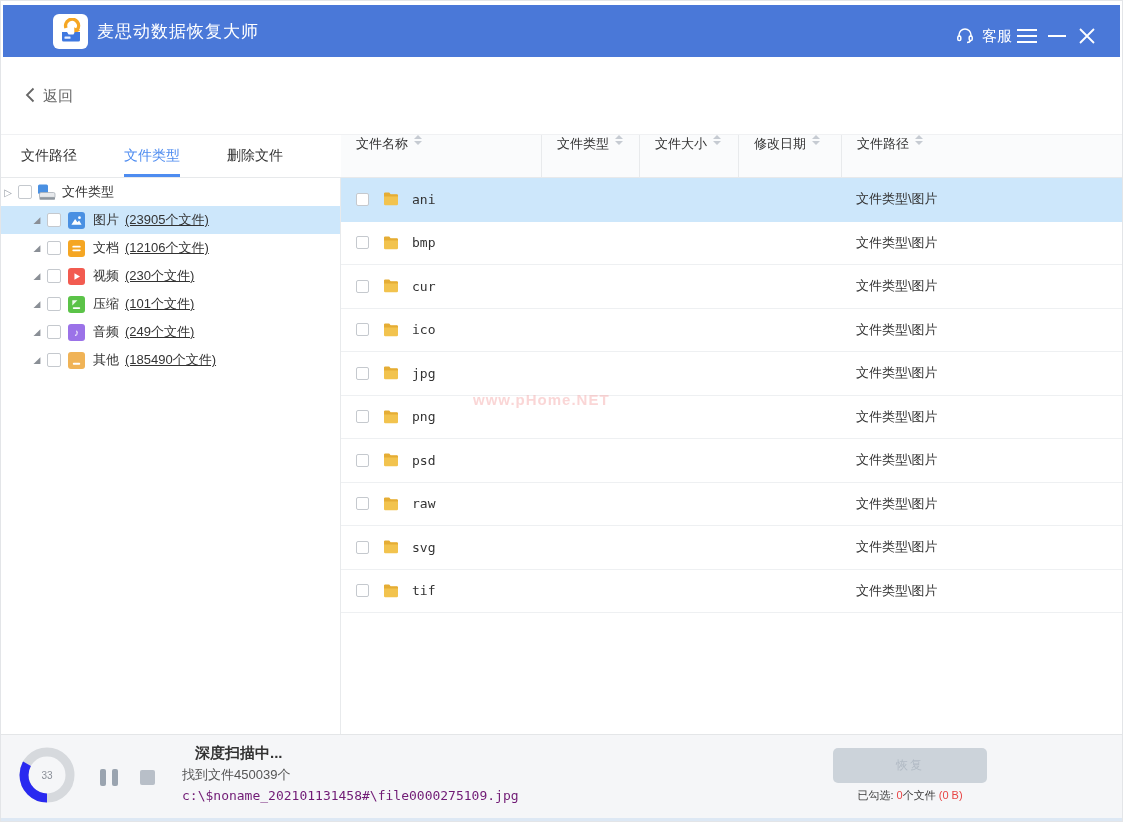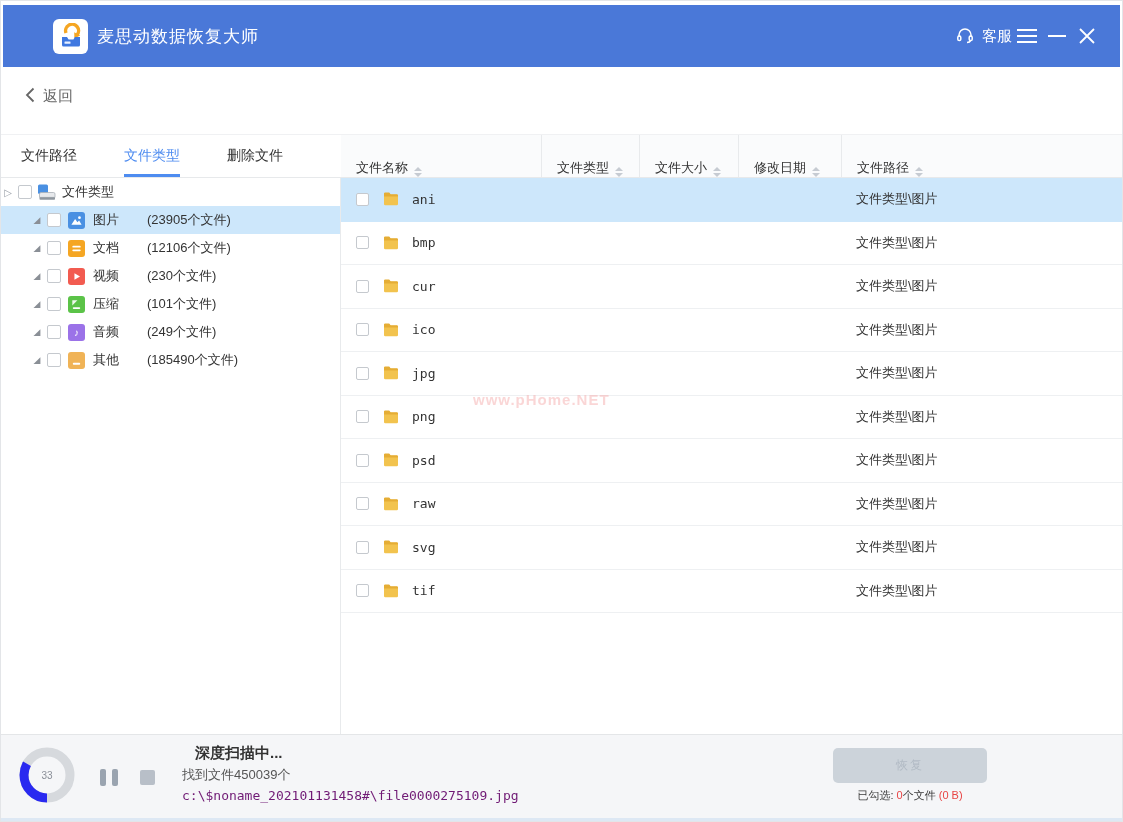--- a/index.html
+++ b/index.html
@@ -1,57 +1,57 @@
 <!DOCTYPE html>
 <html><head>
 <meta charset="utf-8">
 <style>
   * { box-sizing: border-box; margin: 0; padding: 0; }
   html,body { width:1123px; height:822px; background:#fff; font-family:"Liberation Sans","DejaVu Sans",sans-serif; }
   .window { position:relative; width:1123px; height:822px; background:#fff; border:1px solid #e3e5e8; overflow:hidden; }
 
   
-  .titlebar { position:absolute; top:4px; left:2px; right:2px; height:62px; background:#4a78d8; display:flex; align-items:center; }
+  .titlebar { position:absolute; top:4px; left:2px; right:2px; height:52px; background:#4a78d8; display:flex; align-items:center; }
   .logo-box { width:35px; height:35px; background:#fff; border-radius:6px; margin-left:50px; display:flex; align-items:center; justify-content:center; }
   .app-title { color:#fff; font-size:17px; margin-left:9px; letter-spacing:1px; }
   .tb-right { position:absolute; right:18px; top:0; height:62px; display:flex; align-items:center; }
   .support { display:flex; align-items:center; gap:7px; color:#fff; font-size:15px; cursor:pointer; }
   .tb-btn { display:flex; align-items:center; justify-content:center; width:30px; height:30px; cursor:pointer; }
 
   
   .back-row { position:absolute; top:66px; left:0; right:0; height:67px; background:#fff; }
   .back-btn { position:absolute; left:24px; top:20px; display:flex; align-items:center; gap:8px; color:#666; font-size:15px; cursor:pointer; }
 
   
   .header-row { position:absolute; top:133px; left:0; right:0; height:44px; border-top:1px solid #f0f1f3; border-bottom:1px solid #e7e9eb; display:flex; }
   .tabs { width:340px; height:100%; display:flex; align-items:center; padding-left:20px; gap:47px; background:#fff; }
   .tab { position:relative; font-size:14px; color:#333; height:100%; display:flex; align-items:center; cursor:pointer; }
   .tab.active { color:#4e8cf0; }
   .tab.active::after { content:""; position:absolute; left:50%; transform:translateX(-50%); bottom:0; width:56px; height:3px; background:#4e8cf0; }
   .cols { flex:1; display:flex; background:#fafbfc; }
-  .col { display:flex; align-items:flex-end; gap:6px; font-size:13px; color:#333; padding-left:15px; }
+  .col { display:flex; align-items:flex-start; gap:6px; font-size:13px; color:#333; padding-left:15px; }
   .col + .col { border-left:1px solid #e8eaec; }
   .col-name { width:200px; } .col-type { width:98px; } .col-size { width:99px; } .col-date { width:103px; } .col-path { flex:1; }
   .sort { display:inline-flex; flex-direction:column; gap:2px; }
   .sort i { display:block; width:0; height:0; border-left:4px solid transparent; border-right:4px solid transparent; }
   .sort .up { border-bottom:4px solid #c6cbd2; }
   .sort .dn { border-top:4px solid #c6cbd2; }
 
   
   .tree { position:absolute; top:177px; left:0; width:340px; bottom:87px; border-right:1px solid #e8eaec; background:#fff; font-size:13px; color:#333; }
   .tree-row { height:28px; display:flex; align-items:center; cursor:pointer; }
   .tree-row.selected { background:#cde7fb; }
   .tw { width:12px; text-align:center; color:#8a8f96; font-size:9px; flex:none; }
   .tw.root-tw { margin-left:1px; color:#9aa0a8; font-size:10px; }
   .tw.child-tw { margin-left:30px; }
   .cb { width:14px; height:14px; background:#fff; border:1px solid #c5c9ce; border-radius:2px; flex:none; margin-left:4px; }
   .cat-ic { width:17px; height:17px; border-radius:3px; margin-left:7px; flex:none; display:flex; align-items:center; justify-content:center; color:#fff; font-size:10px; }
   .drive-ic { width:19px; height:17px; margin-left:5px; flex:none; }
   .tlabel { margin-left:8px; }
-  .tcount { margin-left:28px; }
+  .tcount { margin-left:6px;text-decoration:underline; }
   .root .tlabel { margin-left:6px; }
 
   
   .tbody { position:absolute; top:177px; left:340px; right:0; bottom:87px; background:#fff; }
   .trow { position:relative; height:43.5px; display:flex; align-items:center; border-bottom:1px solid #eef0f2; cursor:pointer; }
   .trow.selected { background:#cde7fb; border-bottom-color:#cde7fb; }
   .trow .cb { margin-left:15px; width:13px; height:13px; }
   .folder { margin-left:14px; flex:none; display:flex; }
   .fname { margin-left:13px; font-family:"DejaVu Sans Mono",monospace; font-size:13px; color:#333; }
   .fpath { position:absolute; left:515px; font-size:13px; color:#333; }

